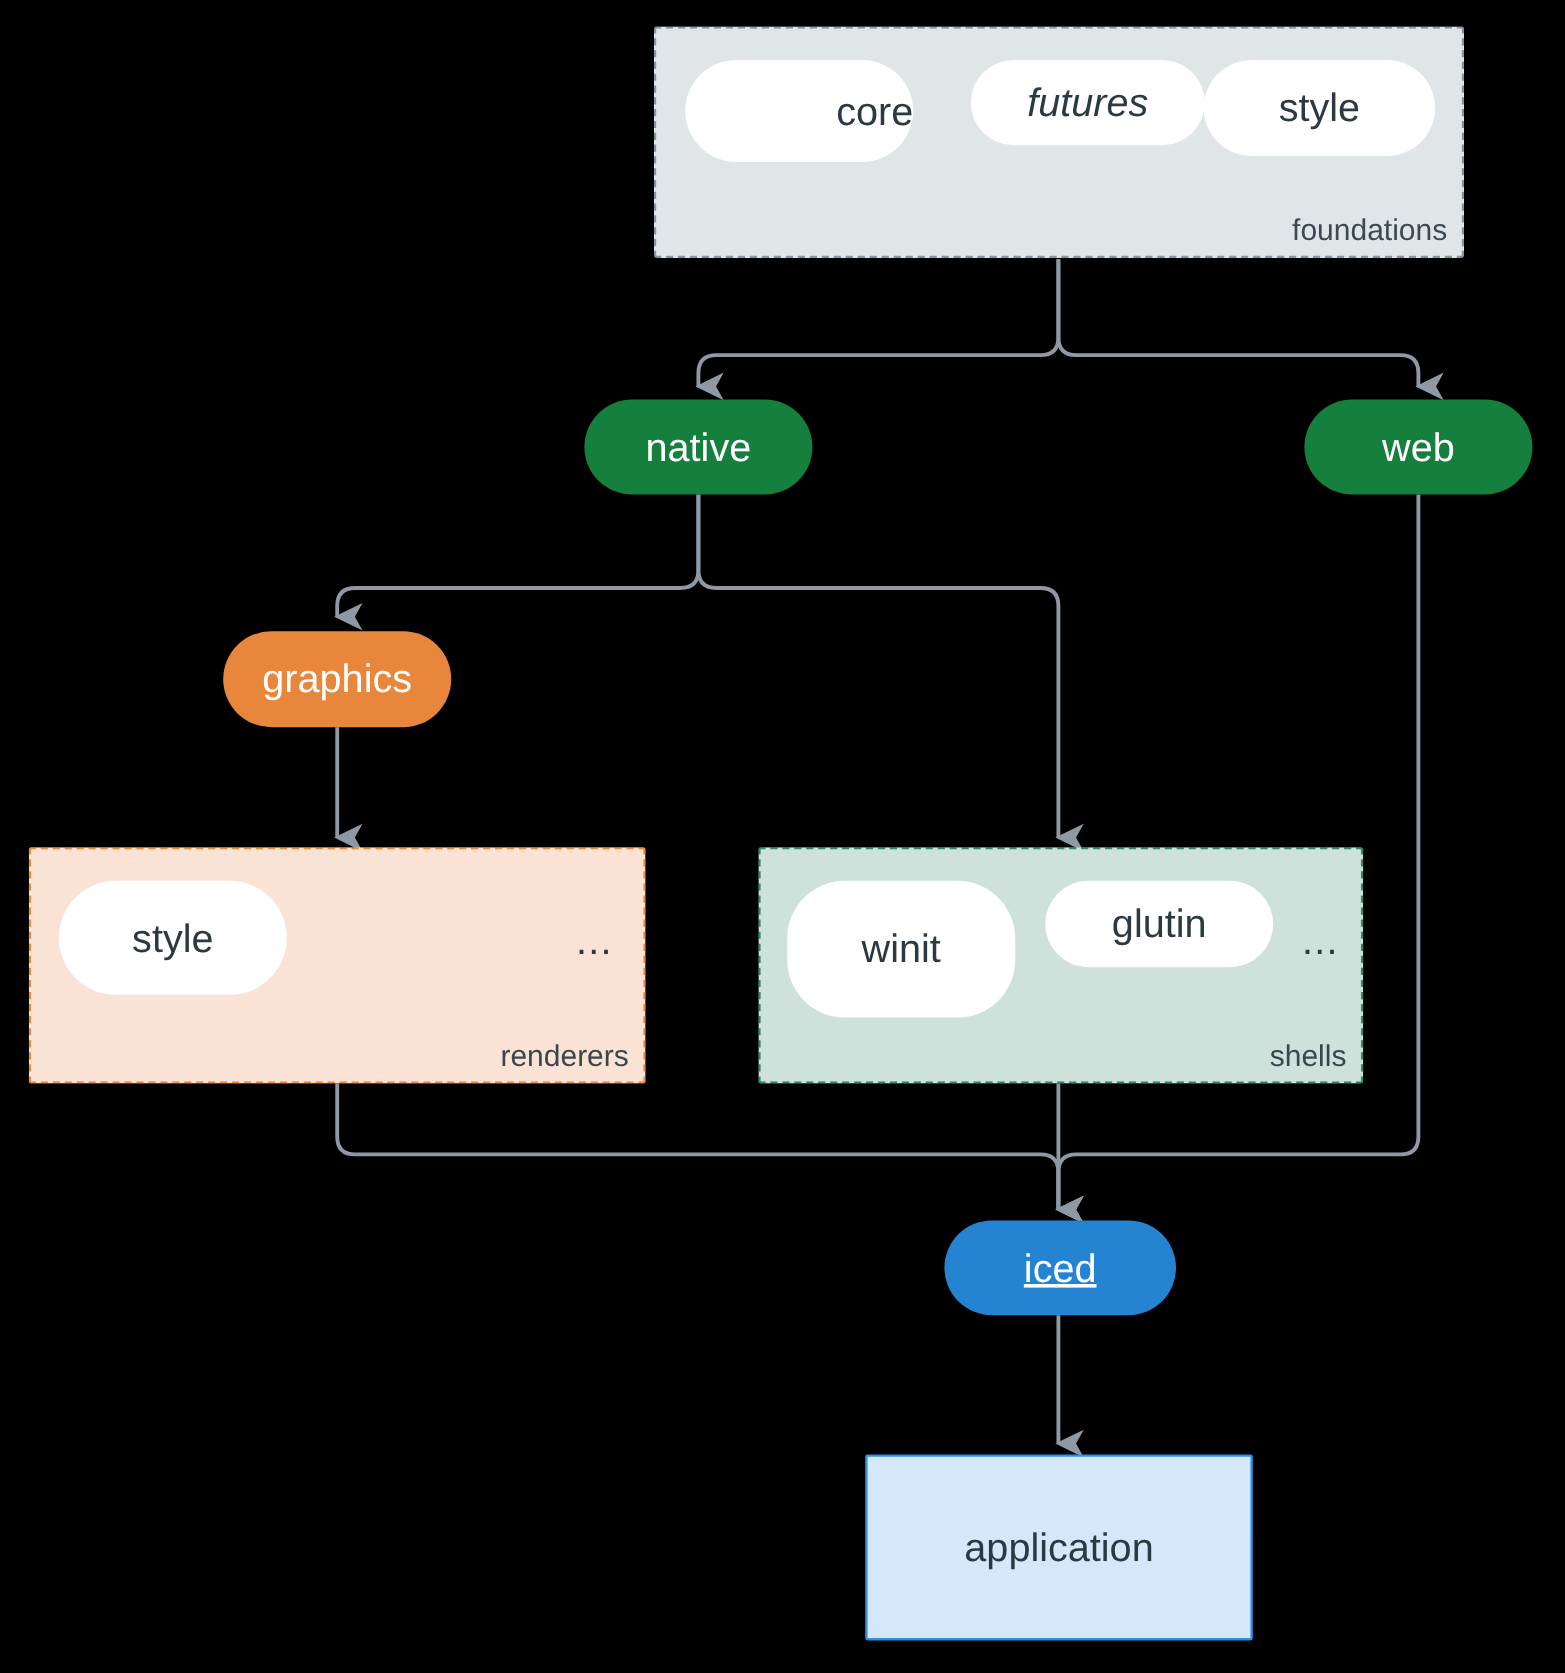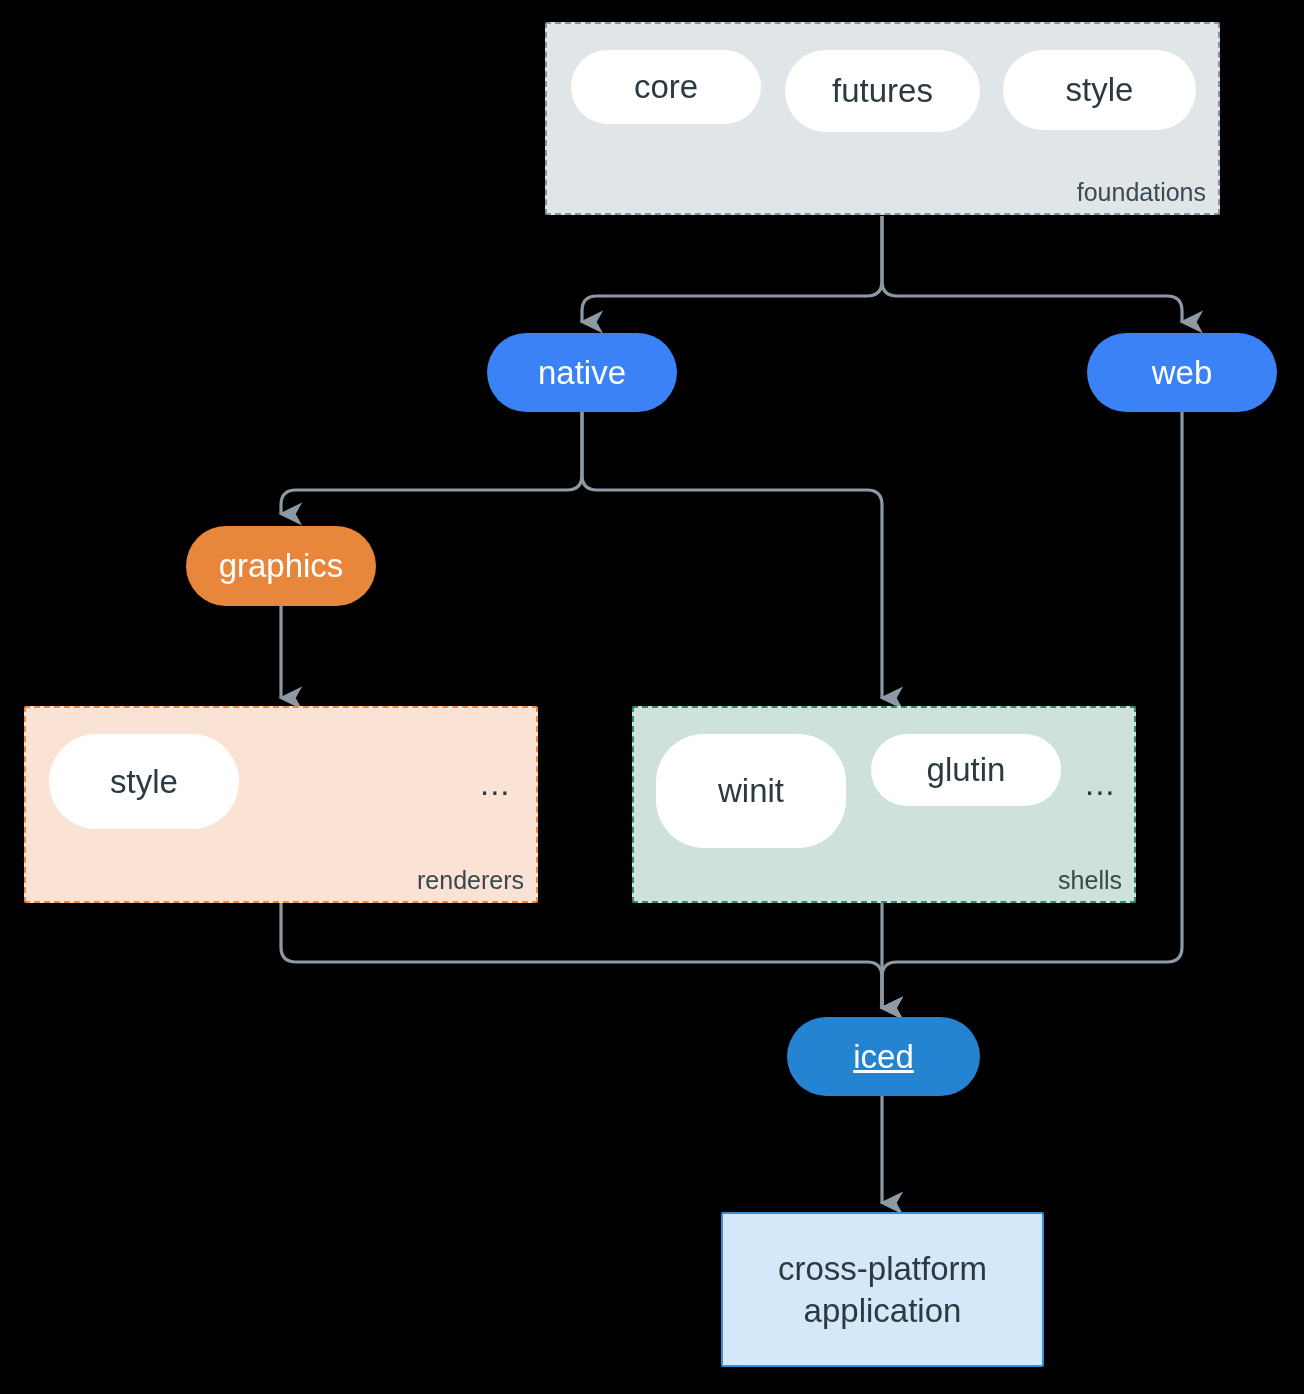--- a/index.html
+++ b/index.html
@@ -82,21 +82,21 @@
     border-radius: 48px;
     color: #2b3a42;
     font-size: 33px;
   }
   
   .stadium {
     border-radius: 48px;
     color: #ffffff;
     font-size: 33px;
   }
-  .stadium.purple { background: #3b82f6; }
+  .stadium.purple { background: #15803d; }
   .stadium.orange { background: #e8863c; }
   .stadium.blue   { background: #2584d1; }
   
   .rect-node {
     background: #d5e8f9;
     border: 2px solid #2f90e0;
     border-radius: 2px;
     color: #2b3a42;
     font-size: 33px;
     flex-direction: column;
@@ -136,24 +136,24 @@
       <path d="M 1182,412 L 1182,947 Q 1182,962 1167,962 L 897,962 Q 882,962 882,977 L 882,1008" marker-end="url(#arrowhead)"></path>
 
       <path d="M 882,1096 L 882,1203" marker-end="url(#arrowhead)"></path>
     </g>
   </svg>
 
   <div class="cluster" id="cluster-foundations">
     <span class="cluster-label">foundations</span>
   </div>
 
-  <div class="node pill-white" style="left:571px; top:50px; width:190px; height:74px;">
+  <div class="node pill-white" style="left:571px; top:50px; width:190px; height:85px;justify-content:flex-end;">
     <span>core</span>
   </div>
-  <div class="node pill-white" style="left:785px; top:50px; width:195px; height:82px;">
+  <div class="node pill-white" style="left:809px; top:50px; width:195px; height:71px;font-style:italic;">
     <span>futures</span>
   </div>
   <div class="node pill-white" style="left:1003px; top:50px; width:193px; height:80px;">
     <span>style</span>
   </div>
 
   <div class="node stadium purple" style="left:487px; top:333px; width:190px; height:79px;">
     <span>native</span>
   </div>
   <div class="node stadium purple" style="left:1087px; top:333px; width:190px; height:79px;">
@@ -187,17 +187,16 @@
   </div>
   <div class="ellipsis" style="left:1085px; top:765px;">
     <span>...</span>
   </div>
 
   <div class="node stadium blue" style="left:787px; top:1017px; width:193px; height:79px;text-decoration:underline;">
     <span>iced</span>
   </div>
 
   <div class="node rect-node" style="left:721px; top:1212px; width:323px; height:155px;">
-    <span>cross-platform</span>
     <span>application</span>
   </div>
 
 </div>
 
 </body></html>

